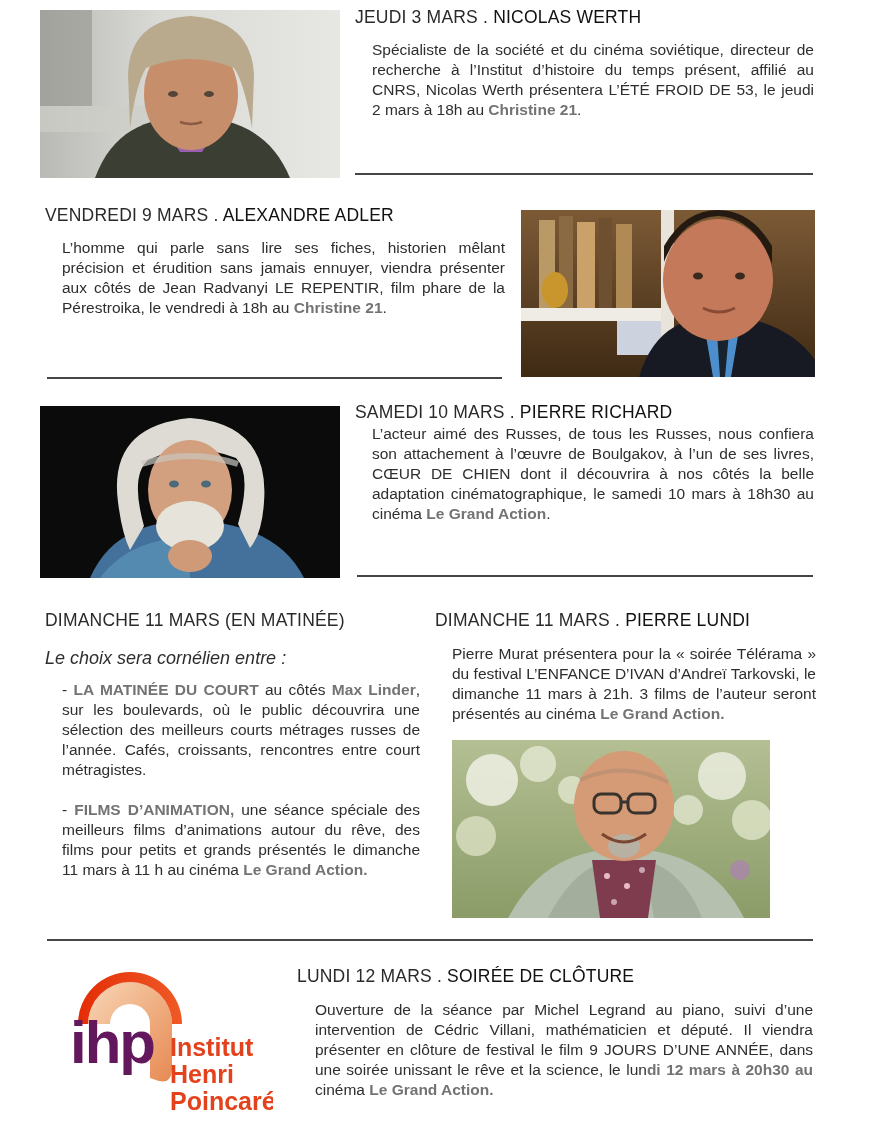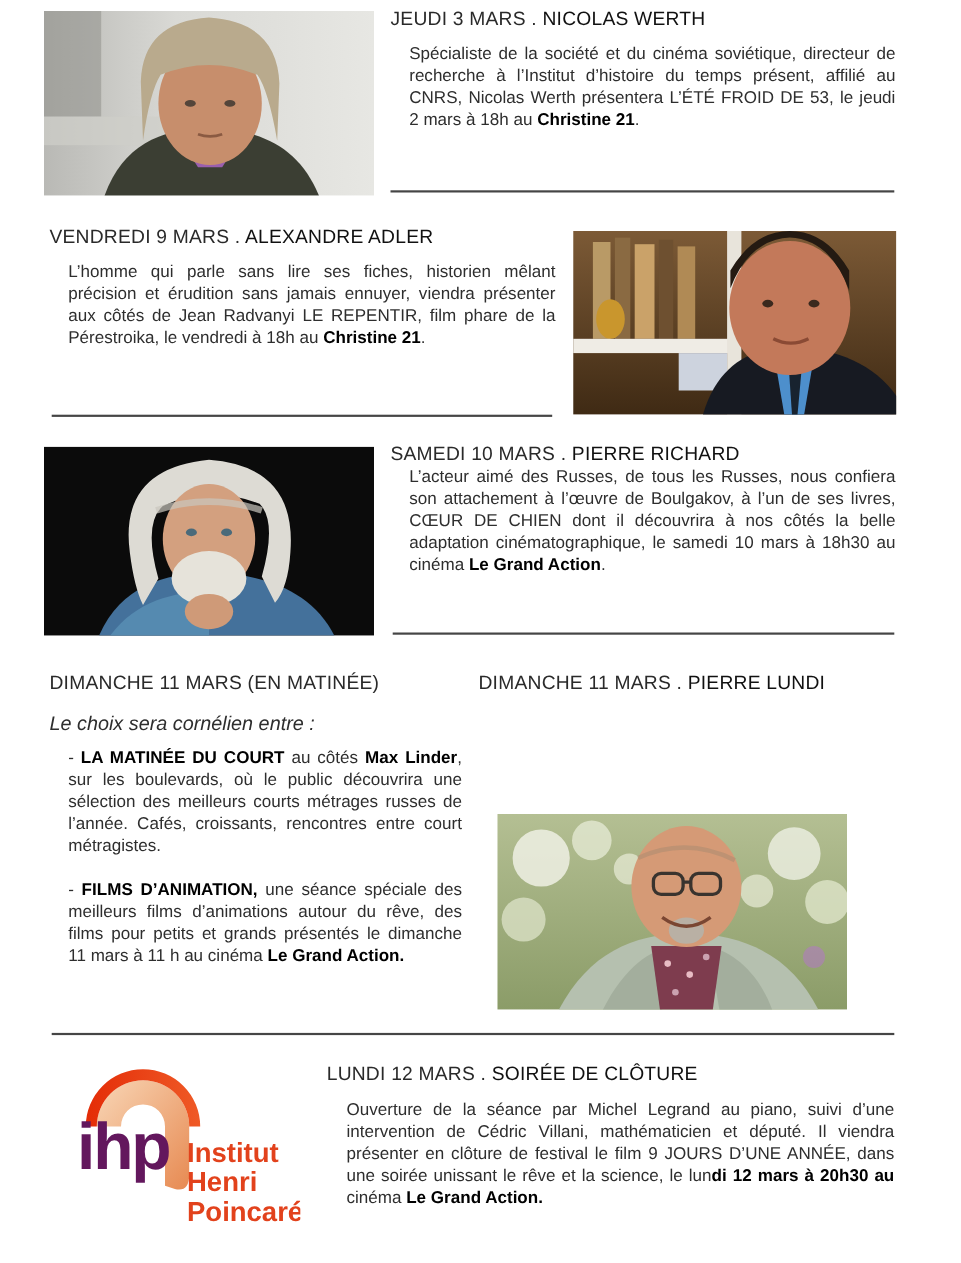--- a/index.html
+++ b/index.html
@@ -11,21 +11,21 @@
   .abs{position:absolute;}
   h2.sec-title{
     margin:0;font-size:17.5px;font-weight:400;letter-spacing:.2px;
     color:#2a2a2a;white-space:nowrap;
   }
   h2.sec-title .b{font-weight:400;color:#111;}
   p.body{
     margin:0;font-size:15.5px;line-height:20px;text-align:justify;
     color:#2e2e2e;
   }
-  p.body .b{font-weight:700;color:#000000;margin-top:34px;}
+  p.body .b{font-weight:700;color:#737373;margin-top:34px;}
   p.intro{margin:0;font-size:18px;line-height:20px;color:#2e2e2e;font-style:italic;}
   .rule{background:#454545;height:2px;}
   .photo{overflow:hidden;}
   .photo svg{display:block;width:100%;height:100%;}
   .logo svg{display:block;}
 </style>
 </head>
 <body>
 
 <div class="page">
@@ -105,20 +105,21 @@
   <h2 class="sec-title abs" style="left:355px;top:402px;"><span>SAMEDI 10 MARS . </span><span class="b">PIERRE RICHARD</span></h2>
   <p class="body abs" style="left:372px;top:424px;width:442px;"><span>L’acteur aimé des Russes, de tous les Russes, nous confiera son attachement à l’œuvre de Boulgakov, à l’un de ses livres, CŒUR DE CHIEN dont il découvrira à nos côtés la belle adaptation cinématographique, le samedi 10 mars à 18h30 au cinéma </span><span class="b">Le Grand Action</span><span>.</span></p>
   <div class="rule abs" style="left:357px;top:575px;width:456px;"></div>
 
   <h2 class="sec-title abs" style="left:45px;top:610px;"><span>DIMANCHE 11 MARS (EN MATINÉE)</span></h2>
   <p class="intro abs" style="left:45px;top:648px;width:375px;"><span>Le choix sera cornélien entre :</span></p>
   <p class="body abs" style="left:62px;top:680px;width:358px;"><span>- </span><span class="b">LA MATINÉE DU COURT</span><span> au côtés </span><span class="b">Max Linder</span><span>, sur les boulevards, où le public découvrira une sélection des meilleurs courts métrages russes de l’année. Cafés, croissants, rencontres entre court métragistes.</span></p>
   <p class="body abs" style="left:62px;top:800px;width:358px;"><span>- </span><span class="b">FILMS D’ANIMATION,</span><span> une séance spéciale des meilleurs films d’animations autour du rêve, des films pour petits et grands présentés le dimanche 11 mars à 11 h au cinéma </span><span class="b">Le Grand Action.</span></p>
 
   <h2 class="sec-title abs" style="left:435px;top:610px;"><span>DIMANCHE 11 MARS . </span><span class="b">PIERRE LUNDI</span></h2>
+  <p class="body abs" style="left:452px;top:644px;width:364px;"><span>Pierre Murat présentera pour la « soirée Télérama » du festival L’ENFANCE D’IVAN d’Andreï Tarkovski, le dimanche 11 mars à 21h. 3 films de l’auteur seront présentés au cinéma </span><span class="b">Le Grand Action.</span></p>
   <div class="abs photo" style="left:452px;top:740px;width:318px;height:178px;">
     <svg viewBox="0 0 318 178" preserveAspectRatio="none" aria-hidden="true">
       <defs>
         <linearGradient id="p4bg" x1="0" y1="0" x2="0" y2="1">
           <stop offset="0" stop-color="#b4bf93"></stop>
             <stop offset="1" stop-color="#8b9c68"></stop>
         </linearGradient>
       </defs>
       <rect width="318" height="178" fill="url(#p4bg)"></rect>
       <circle cx="40" cy="40" r="26" fill="#eef0e4" opacity="0.85"></circle>

